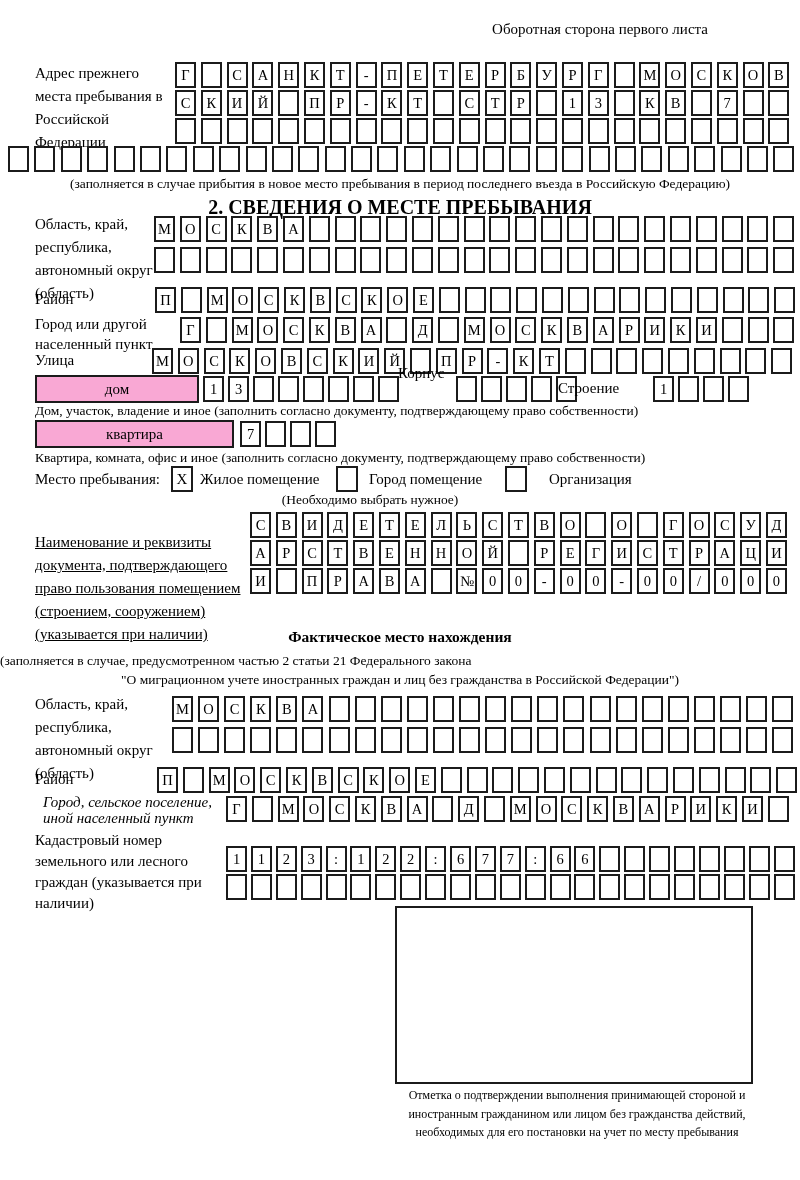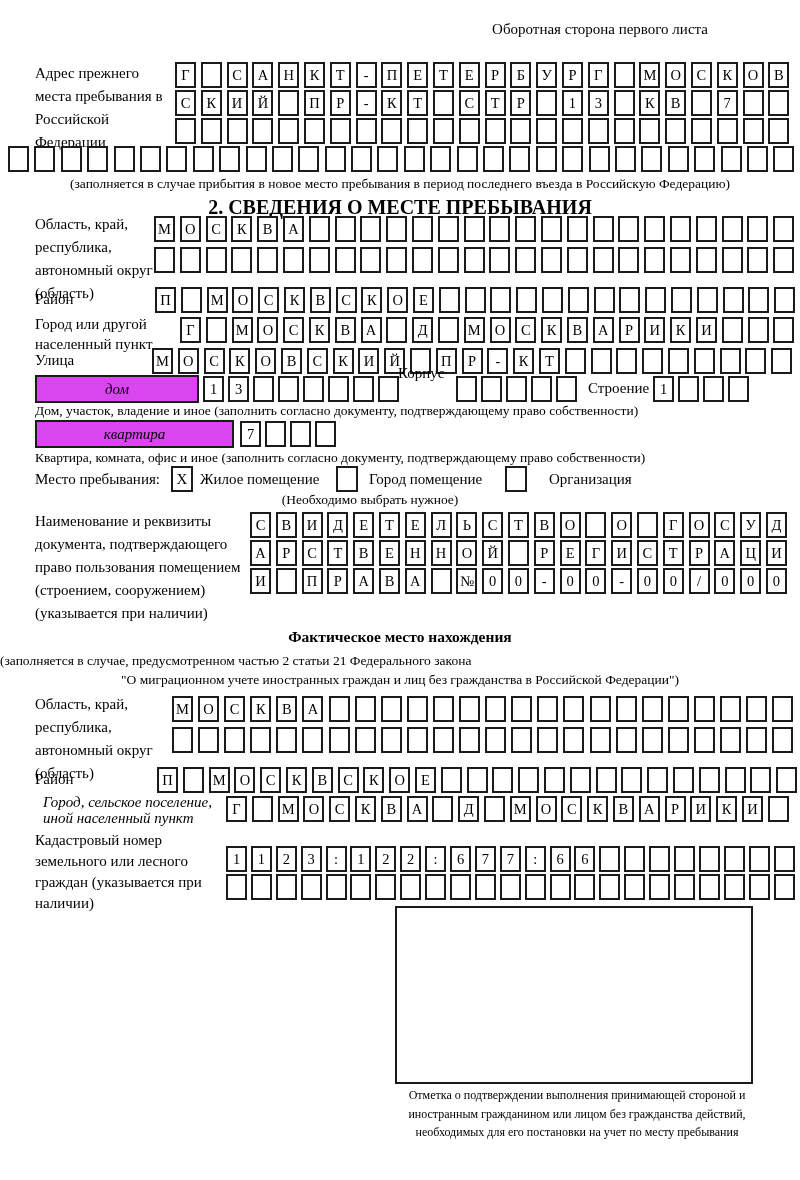--- a/index.html
+++ b/index.html
@@ -13,22 +13,22 @@
   .note{position:absolute;font-size:13.5px;line-height:18px;}
   .title{position:absolute;font-size:20px;font-weight:bold;}
   .cellrow{position:absolute;display:flex;gap:4.8px;}
   .cell{
     width:17px;height:22px;flex:none;
     border:2px solid #1b1b1b;background:#fff;
     display:flex;align-items:center;justify-content:center;
     font-size:14.5px;line-height:1;
   }
   .wide-box{
-    position:absolute;border:2px solid #1b1b1b;background:#d946ef;
-    display:flex;align-items:center;justify-content:center;font-size:15px;font-style:italic;
+    position:absolute;border:2px solid #1b1b1b;background:#f9a8d4;
+    display:flex;align-items:center;justify-content:center;font-size:15px;
   }
   .checkbox{
     position:absolute;width:18px;height:22px;border:2px solid #1b1b1b;background:#fff;
     display:flex;align-items:center;justify-content:center;font-size:15px;
   }
   .stamp-box{position:absolute;border:2px solid #1b1b1b;background:#fff;}
 </style>
 </head>
 <body>
 
@@ -303,21 +303,21 @@
     <span class="cell"></span>
   </div>
 <div class="label" style="left:398px;top:362px;font-family:Liberation Serif, serif;">Корпус</div>
 <div class="cellrow" style="left:456px;top:376px;gap:4px;">
     <span class="cell"></span>
     <span class="cell"></span>
     <span class="cell"></span>
     <span class="cell"></span>
     <span class="cell"></span>
   </div>
-<div class="label" style="left:588px;top:377px;">Строение</div>
+<div class="label" style="left:558px;top:377px;">Строение</div>
 <div class="cellrow" style="left:653px;top:376px;gap:4px;">
     <span class="cell">1</span>
     <span class="cell"></span>
     <span class="cell"></span>
     <span class="cell"></span>
   </div>
 <div class="note" style="left:35px;top:402px;width:740px;">Дом, участок, владение и иное (заполнить согласно документу, подтверждающему право собственности)</div>
 
 <div class="wide-box" style="left:35px;top:420px;width:195px;height:24px;">квартира</div>
 <div class="cellrow" style="left:240px;top:421px;gap:4px;">
@@ -330,21 +330,21 @@
 
 <div class="label" style="left:35px;top:468px;">Место пребывания:</div>
 <div class="checkbox" style="left:171px;top:466px;">X</div>
 <div class="label" style="left:200px;top:468px;">Жилое помещение</div>
 <div class="checkbox" style="left:336px;top:466px;"></div>
 <div class="label" style="left:369px;top:468px;">Город помещение</div>
 <div class="checkbox" style="left:505px;top:466px;"></div>
 <div class="label" style="left:549px;top:468px;">Организация</div>
 <div class="note" style="left:230px;top:491px;width:280px;text-align:center;">(Необходимо выбрать нужное)</div>
 
-<div class="label" style="left:35px;top:510px;width:215px;">Наименование и реквизиты документа, подтверждающего право пользования помещением (строением, сооружением) (указывается при наличии)</div>
+<div class="label" style="left:35px;top:531px;width:215px;text-decoration:underline;">Наименование и реквизиты документа, подтверждающего право пользования помещением (строением, сооружением) (указывается при наличии)</div>
 <div class="cellrow" style="left:250px;top:512px;">
     <span class="cell">С</span>
     <span class="cell">В</span>
     <span class="cell">И</span>
     <span class="cell">Д</span>
     <span class="cell">Е</span>
     <span class="cell">Т</span>
     <span class="cell">Е</span>
     <span class="cell">Л</span>
     <span class="cell">Ь</span>

